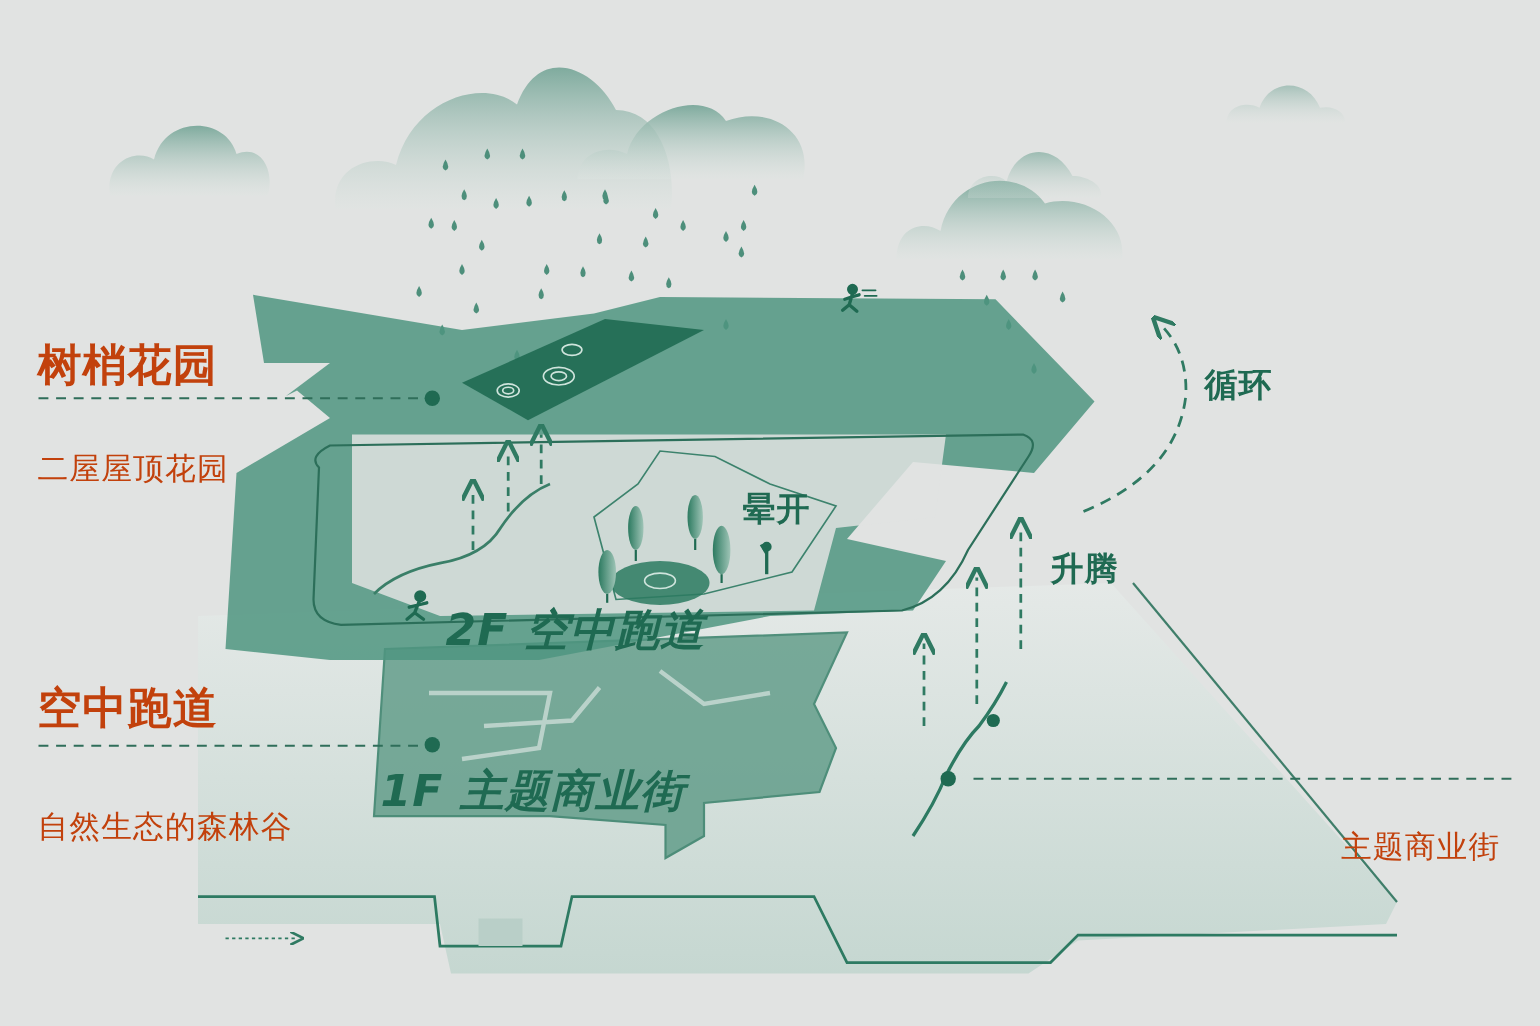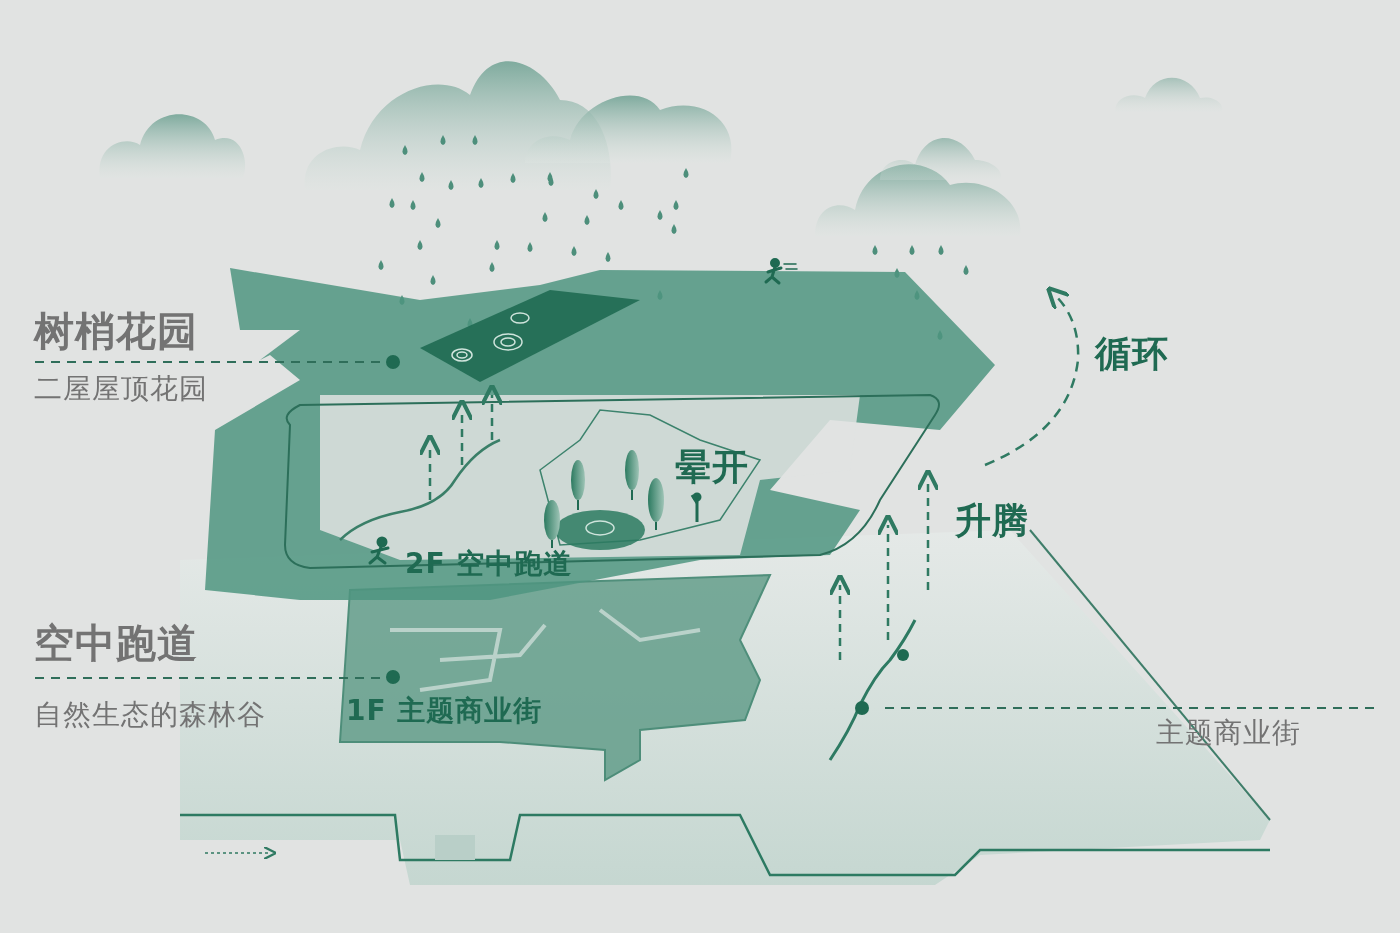--- a/index.html
+++ b/index.html
@@ -3,25 +3,25 @@
 <meta charset="utf-8">
 <style>
   html, body { margin: 0; padding: 0; }
   body {
     width: 1400px; height: 933px; overflow: hidden;
     background: #e1e3e2;
     font-family: "DejaVu Sans", "Liberation Sans", sans-serif;
     position: relative;
   }
   #stage { position: absolute; left: 0; top: 0; width: 1400px; height: 933px; }
-  .lbl { position: absolute; color: #737373; white-space: nowrap; letter-spacing: 1px; }
+  .lbl { position: absolute; color: #c2410c; white-space: nowrap; letter-spacing: 1px; }
   .title-lg { font-size: 40px; font-weight: bold; }
-  .title-sm { font-size: 28px; }
-  .zone-lbl { font-size: 28px; font-weight: bold; color: #1f6a52; }
-  .zone-lbl-md { font-size: 36px; font-weight: bold; color: #1f6a52; }
+  .title-sm { font-size: 28px; margin-top: 37px; }
+  .zone-lbl { font-size: 40px; font-weight: bold; color: #1f6a52; font-style: italic; }
+  .zone-lbl-md { font-size: 30px; font-weight: bold; color: #1f6a52; }
 </style>
 </head>
 <body>
 
 <div id="stage">
   <svg width="1400" height="933" viewBox="0 0 1400 933" style="position:absolute;left:0;top:0">
     <defs>
       <linearGradient id="cloudGrad" x1="0" y1="0" x2="0" y2="1">
         <stop offset="0" stop-color="#7fab9e"></stop>
         <stop offset="1" stop-color="#dfe5e2" stop-opacity="0.3"></stop>
@@ -185,20 +185,20 @@
       <circle cx="903" cy="655" r="6"></circle>
     </g>
   </svg>
 
   <div class="lbl title-lg" style="left:34px;top:304px">树梢花园</div>
   <div class="lbl title-sm" style="left:34px;top:370px">二屋屋顶花园</div>
 
   <div class="lbl title-lg" style="left:34px;top:616px">空中跑道</div>
   <div class="lbl title-sm" style="left:34px;top:696px">自然生态的森林谷</div>
 
-  <div class="lbl title-sm" style="left:1156px;top:714px">主题商业街</div>
+  <div class="lbl title-sm" style="left:1219px;top:714px">主题商业街</div>
 
   <div class="lbl zone-lbl" style="left:405px;top:545px">2F 空中跑道</div>
   <div class="lbl zone-lbl" style="left:346px;top:692px">1F 主题商业街</div>
   <div class="lbl zone-lbl-md" style="left:675px;top:443px">晕开</div>
   <div class="lbl zone-lbl-md" style="left:955px;top:497px">升腾</div>
   <div class="lbl zone-lbl-md" style="left:1095px;top:330px">循环</div>
 </div>
 
 </body></html>

